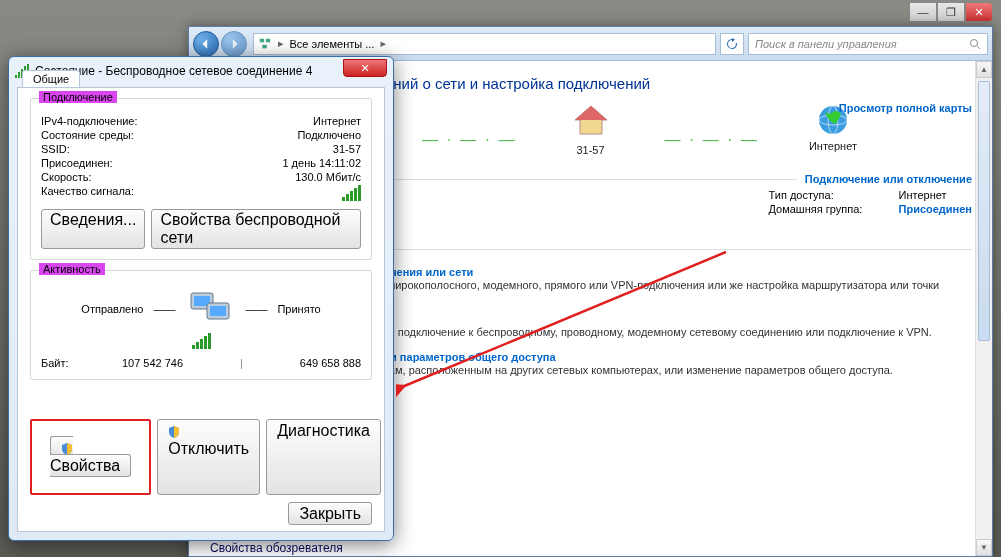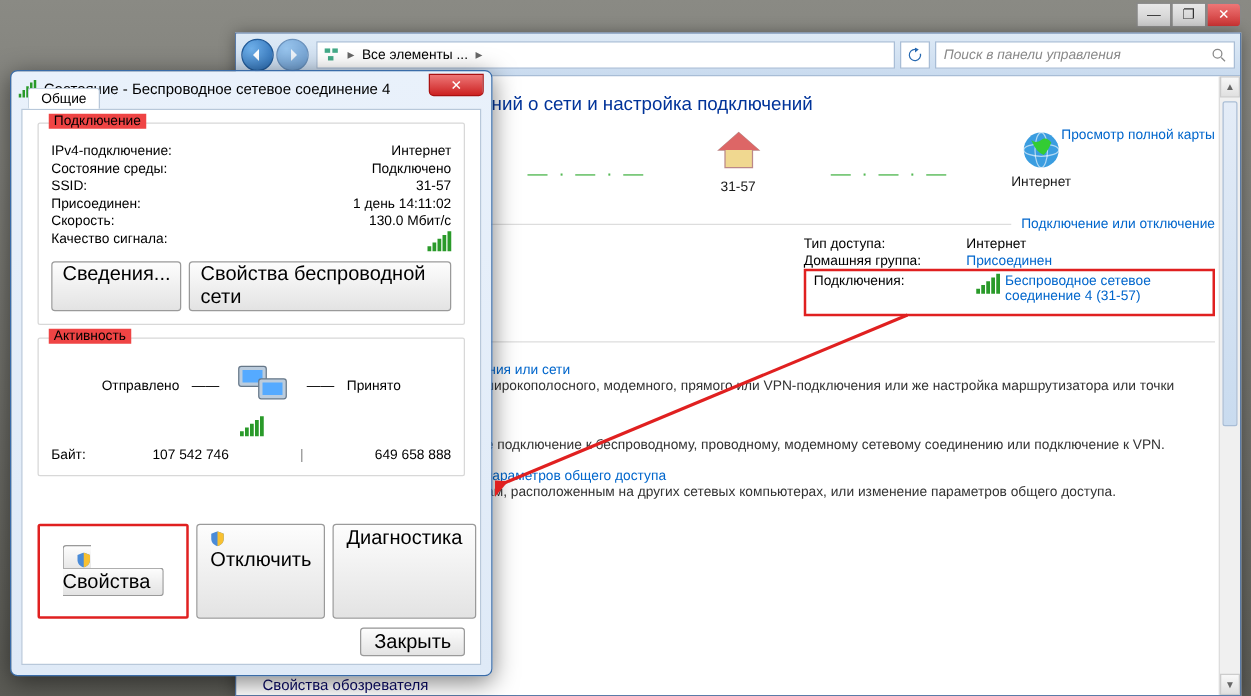--- a/index.html
+++ b/index.html
@@ -61,37 +61,37 @@
   
   .dlg{position:absolute;left:8px;top:56px;width:386px;height:485px;background:linear-gradient(#e9f1fb,#dfeaf7);border:1px solid #3a6ca8;border-radius:6px;box-shadow:0 4px 20px rgba(0,0,0,.5);}
   .dlg-title{height:28px;display:flex;align-items:center;padding:0 6px;font-size:12px;color:#000;}
   .dlg-title .sig-ic{width:14px;height:14px;margin-right:6px;}
   .dlg-close{position:absolute;right:6px;top:2px;width:44px;height:18px;border-radius:0 0 4px 4px;background:linear-gradient(#e77,#c22);border:1px solid #a11;color:#fff;display:flex;align-items:center;justify-content:center;font-size:11px;}
   .dlg-body{position:absolute;top:30px;left:8px;right:8px;bottom:8px;background:#fff;border:1px solid #b8c8da;}
   .tabs{position:absolute;top:-19px;left:4px;}
   .tab{display:inline-block;background:#fff;border:1px solid #b8c8da;border-bottom:none;padding:2px 10px;font-size:11px;border-radius:3px 3px 0 0;}
 
   .grp{margin:10px 12px 6px 12px;border:1px solid #d8d8d8;border-radius:2px;position:relative;padding:14px 10px 10px 10px;font-size:11px;}
-  .grp-label{position:absolute;top:-8px;left:8px;background:#ef4444;padding:0 4px;}
+  .grp-label{position:absolute;top:-8px;left:8px;background:#d946ef;padding:0 4px;}
   .row{display:flex;justify-content:space-between;margin:2px 0;}
   .signal-bars{display:inline-flex;align-items:flex-end;gap:1px;height:16px;}
   .signal-bars span{width:3px;background:#2a9a2a;}
   .btn{background:linear-gradient(#fdfdfd,#e3e3e3);border:1px solid #9a9a9a;border-radius:3px;font-size:16px;padding:2px 10px;cursor:default;}
   .btn.small{padding:1px 8px;}
 
   .act-ic{width:50px;height:40px;}
   .act-row{display:flex;align-items:center;justify-content:center;gap:10px;font-size:11px;margin:4px 0;}
   .act-data{display:flex;justify-content:space-between;font-size:11px;margin-top:6px;}
 
   .bottom-btns{position:absolute;left:12px;right:12px;bottom:36px;display:flex;gap:6px;}
   .close-row{position:absolute;right:12px;bottom:8px;}
 
   .hi-red{border:2px solid #e02020;padding:18px;border-radius:2px;}
 
-  .link{color:#0066cc;cursor:default;}
+  .link{color:#0066cc;cursor:default;font-weight:bold;}
 
   
   .arrow{position:absolute;pointer-events:none;}
 
   .scrollbar{position:absolute;right:0;top:34px;bottom:0;width:17px;background:#f0f0f0;border-left:1px solid #ddd;}
   .sb-btn{height:17px;background:linear-gradient(#f8f8f8,#e0e0e0);border:1px solid #ccc;display:flex;align-items:center;justify-content:center;font-size:8px;color:#666;}
   .sb-thumb{position:absolute;left:2px;right:2px;top:20px;height:260px;background:linear-gradient(#e4ecf7,#c9dbef);border:1px solid #a8bdd6;border-radius:2px;}
 </style>
 </head>
 <body>
@@ -192,35 +192,20 @@
       </div>
       <div class="net-right">
         <div class="kv">
             <span class="k">Тип доступа:</span>
             <span class="v">Интернет</span>
           </div>
         <div class="kv">
             <span class="k">Домашняя группа:</span>
             <span class="vlink link">Присоединен</span>
           </div>
-        <div class="conn-box">
-          <div class="kv">
-              <span class="k">Подключения:</span>
-            <span style="display:flex;align-items:flex-start;gap:4px;">
-              <span class="signal-bars">
-                  <span style="height:4px"></span>
-                  <span style="height:7px"></span>
-                  <span style="height:10px"></span>
-                  <span style="height:13px"></span>
-                  <span style="height:16px"></span>
-                </span>
-              <span class="vlink link" style="max-width:160px">Беспроводное сетевое соединение 4 (31-57)</span>
-            </span>
-          </div>
-        </div>
       </div>
     </div>
 
     <div class="section-hd" style="margin-top:14px;">
       <span>Изменение сетевых параметров</span>
       <span class="line"></span>
     </div>
 
     <div class="settings-list">
       <div class="sitem">

